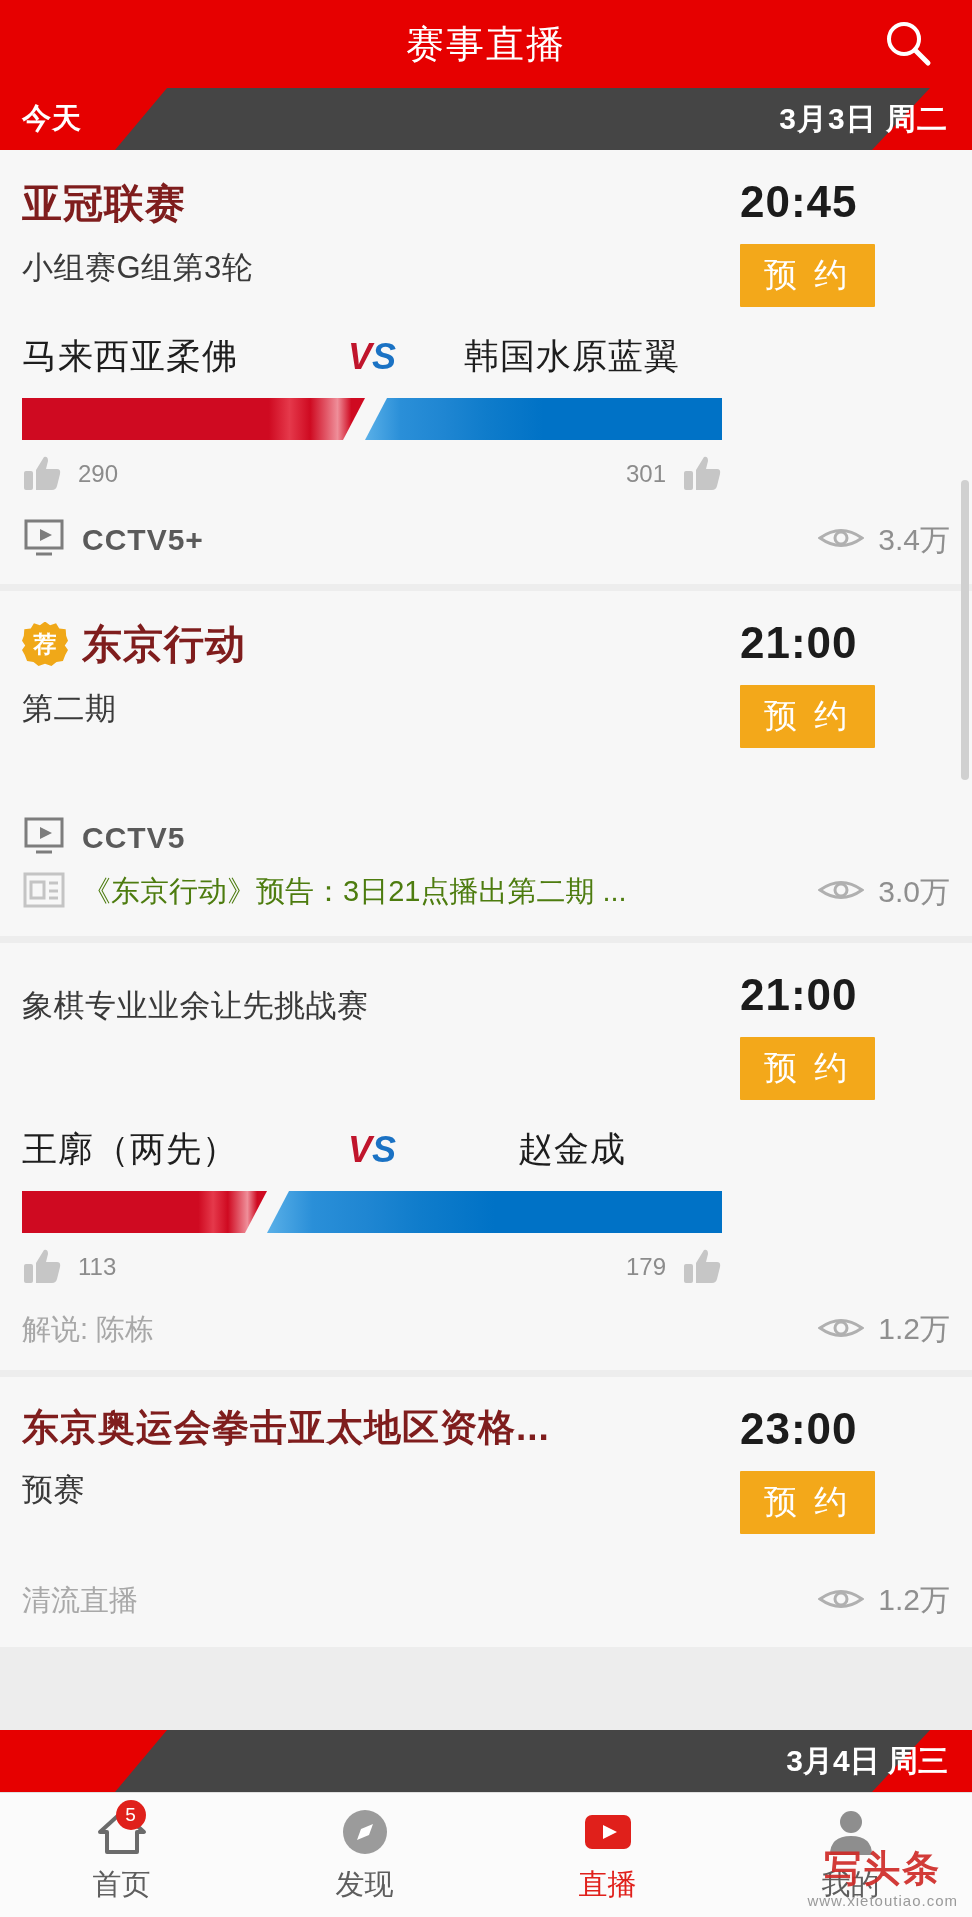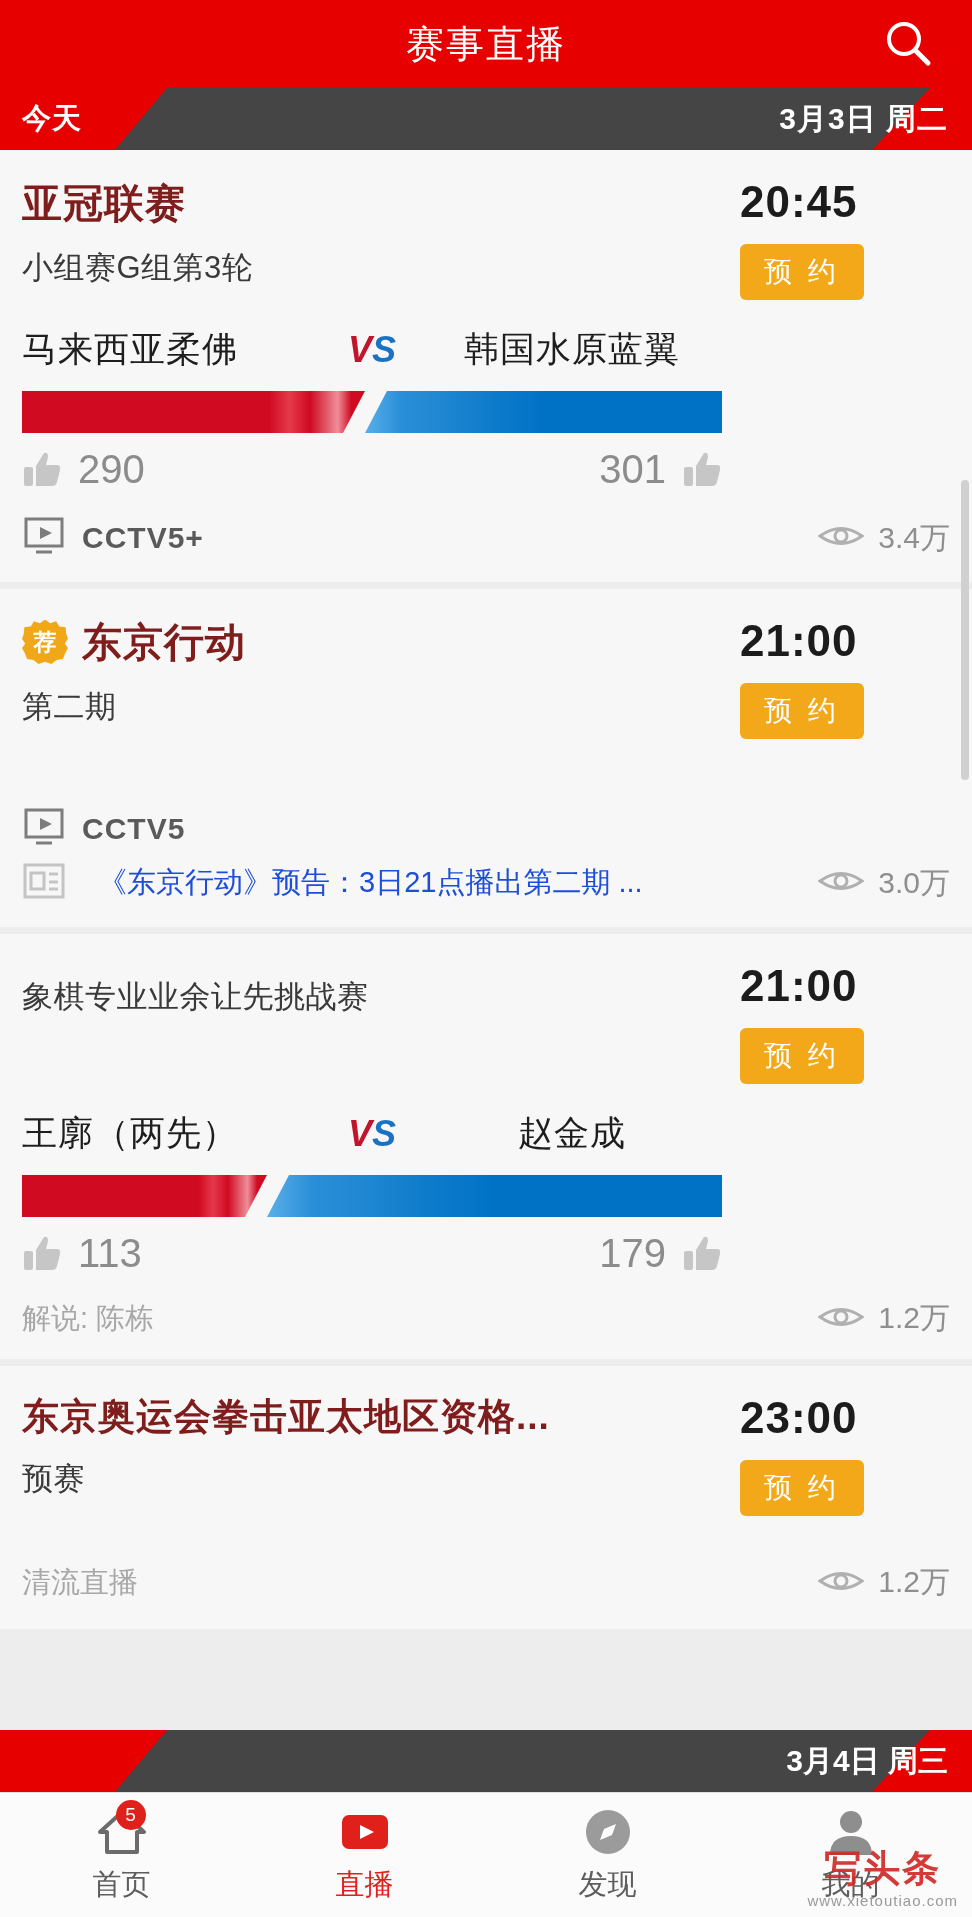--- a/index.html
+++ b/index.html
@@ -71,21 +71,21 @@
 
   .card-title { color:#7f1d1d; font-size:40px; font-weight:bold; letter-spacing:1px;
     white-space:nowrap; overflow:hidden; }
   .card-title.small { font-size:37px; }
   .card-sub { color:#3a3a3a; font-size:31px; margin-top:16px; letter-spacing:.5px; }
 
   .card-time { color:#1c1c1c; font-size:44px; font-weight:bold; letter-spacing:1px;
     line-height:1; }
   .btn-reserve {
     display:inline-block; margin-top:20px; background:#f3a81a; color:#ffffff;
-    font-size:28px; padding:9px 24px; border-radius:6px; letter-spacing:4px;
+    font-size:33px; padding:9px 24px; border-radius:1px; letter-spacing:4px;
   }
 
   
   .vs-row { display:flex; align-items:center; margin-top:26px; width:700px; }
   .team { font-size:35px; color:#1e1e1e; letter-spacing:1px; white-space:nowrap; }
   .team.left { width:300px; }
   .team.right { width:300px; text-align:center; }
   .vs { width:100px; text-align:center; font-size:36px; font-weight:bold; font-style:italic;}
   .vs .v { color:#c0152c; }
   .vs .s { color:#1a72c4; }
@@ -98,31 +98,31 @@
     clip-path:polygon(0 0,100% 0,calc(100% - 22px) 100%,0 100%);
   }
   .vb-blue {
     position:absolute; right:0; top:0; height:100%;
     background:linear-gradient(90deg,#5ab0e8 0%,#2a8fd8 10%,#1f86d2 22%,#0f7ccb 34%,#0072c6 50%,#0072c6 100%);
     clip-path:polygon(22px 0,100% 0,100% 100%,0 100%);
   }
   .likes-row { display:flex; align-items:center; width:700px; margin-top:14px; }
   .like-left,.like-right { display:flex; align-items:center; gap:16px; }
   .like-right { margin-left:auto; }
-  .like-num { color:#8c8c8c; font-size:40px; }
+  .like-num { color:#8c8c8c; font-size:24px; }
   .thumb { width:40px; height:40px; }
 
   
   .meta-row { display:flex; align-items:center; margin-top:22px; padding-bottom:20px; }
   .chan { display:flex; align-items:center; gap:16px; }
   .chan-name { color:#5a5a5a; font-size:30px; font-weight:bold; letter-spacing:1px; }
   .views { margin-left:auto; display:flex; align-items:center; gap:14px; }
   .views-num { color:#8f8f8f; font-size:30px; }
   .desc-row { display:flex; align-items:center; padding-bottom:22px; }
-  .desc-text { color:#1d4ed8; font-size:29px; margin-left:32px; white-space:nowrap;
+  .desc-text { color:#4d7c0f; font-size:29px; margin-left:16px; white-space:nowrap;
     overflow:hidden; }
   .commentator { color:#a8a8a8; font-size:29px; }
   .spacer-row { height:66px; }
 
   
   .nextday {
     position:absolute; left:0; right:0; bottom:0; height:62px; background:#e60000;
     overflow:hidden;
   }
   .nextday-dark {
@@ -419,40 +419,40 @@
     <div class="tab">
       <div class="nav-badge">5</div>
       <div class="tab-icon">
         <svg viewBox="0 0 52 52" width="52" height="52">
           <path d="M26 6 L48 26 H41 V46 H11 V26 H4 Z" fill="none" stroke="#6b6b6b" stroke-width="4" stroke-linejoin="round"></path>
         </svg>
       </div>
       <div class="tab-label">首页</div>
     </div>
 
+    <div class="tab">
+      <div class="tab-icon">
+        <svg viewBox="0 0 52 52" width="52" height="52">
+          <circle cx="26" cy="26" r="22" fill="#9b9b9b"></circle>
+          <polygon points="34,18 22,23 18,34 30,29" fill="#ffffff"></polygon>
+        </svg>
+      </div>
+      <div class="tab-label">发现</div>
+    </div>
+
     <div class="tab active">
       <div class="tab-icon">
         <svg viewBox="0 0 52 52" width="52" height="52">
           <rect x="3" y="9" width="46" height="34" rx="7" fill="#e0201b"></rect>
           <polygon points="21,19 35,26 21,33" fill="#ffffff"></polygon>
         </svg>
       </div>
       <div class="tab-label">直播</div>
     </div>
 
-    <div class="tab">
-      <div class="tab-icon">
-        <svg viewBox="0 0 52 52" width="52" height="52">
-          <circle cx="26" cy="26" r="22" fill="#9b9b9b"></circle>
-          <polygon points="34,18 22,23 18,34 30,29" fill="#ffffff"></polygon>
-        </svg>
-      </div>
-      <div class="tab-label">发现</div>
-    </div>
-
 
     <div class="tab">
       <div class="tab-icon">
         <svg viewBox="0 0 52 52" width="52" height="52">
           <circle cx="26" cy="16" r="11" fill="#8e8e8e"></circle>
           <path d="M5 49 Q5 30 26 30 Q47 30 47 49 Z" fill="#8e8e8e"></path>
         </svg>
       </div>
       <div class="tab-label">我的</div>
     </div>

